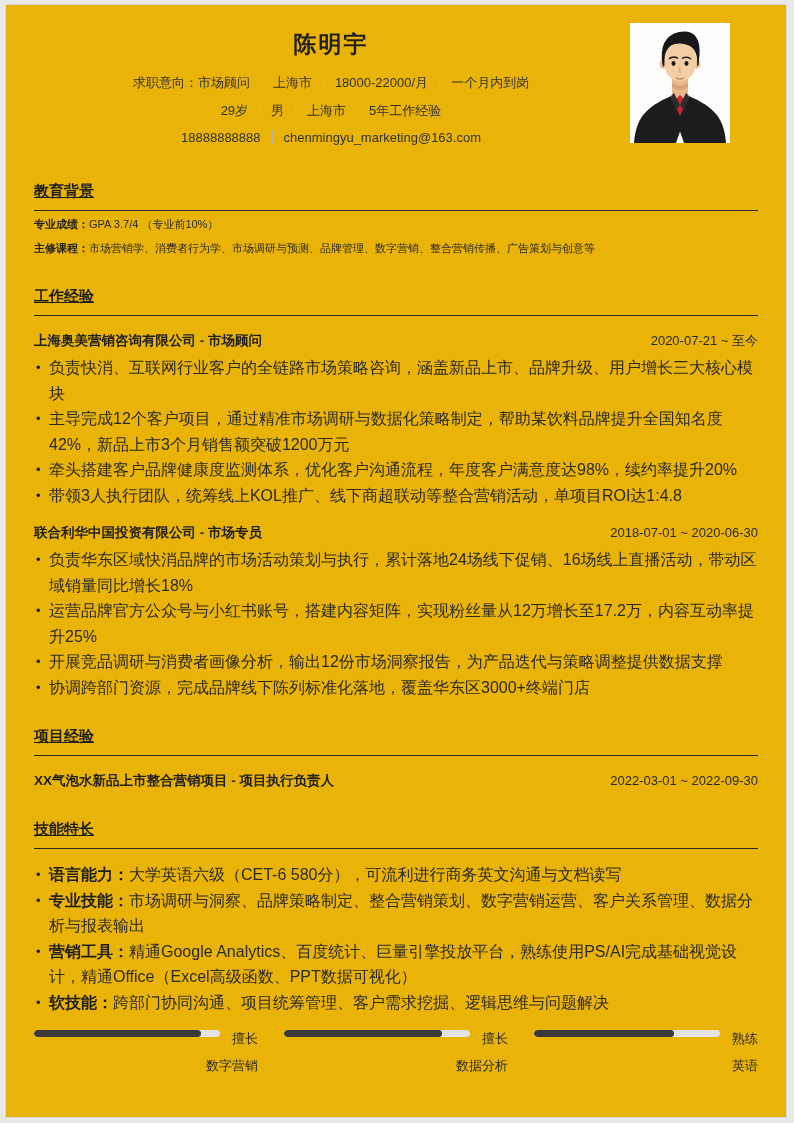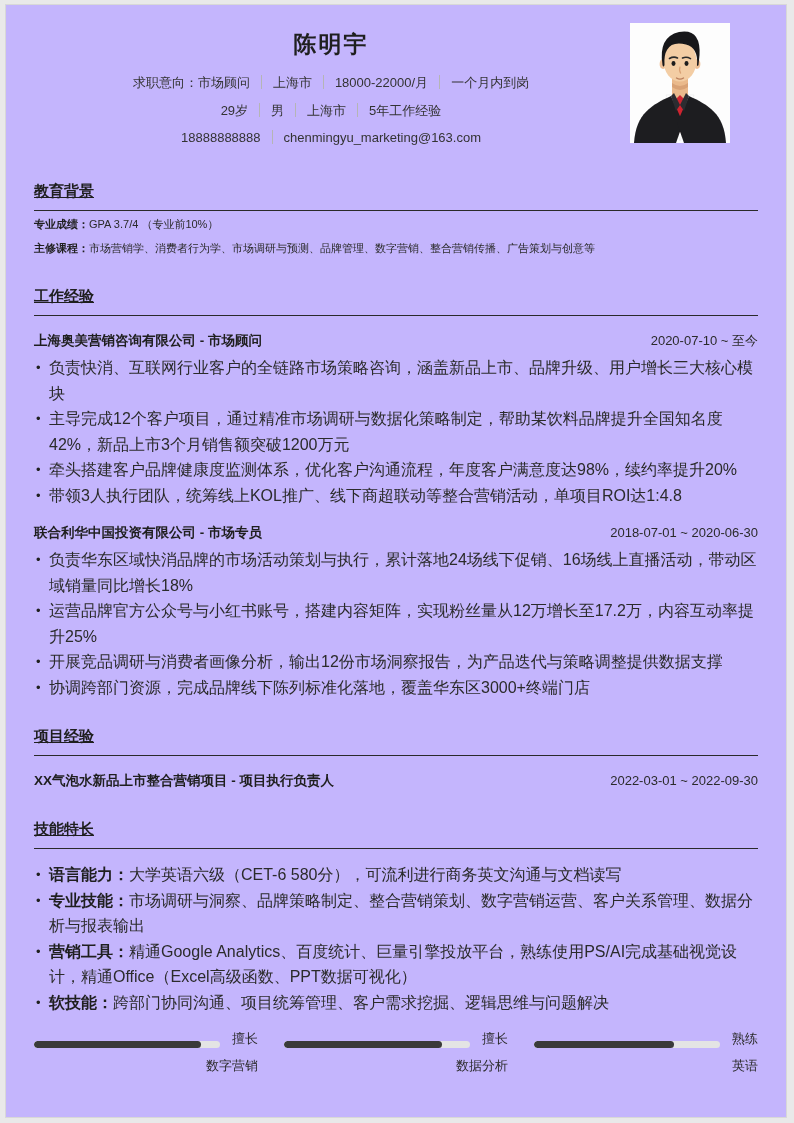--- a/index.html
+++ b/index.html
@@ -6,21 +6,21 @@
   body{
     width:794px;height:1123px;overflow:hidden;
     background:#e9e9e9;
     font-family:"Liberation Sans","DejaVu Sans",sans-serif;
     color:#2b2b2b;
     position:relative;
   }
   .page{
     position:absolute;left:5px;top:4px;
     width:782px;height:1114px;
-    background:#c4b5fd;
+    background:#eab308;
     border:1px solid #d8d8d8;
     overflow:hidden;
     padding:0 28px;
     box-sizing:border-box;
   }
   
   .header{position:relative;padding-top:24px;height:126px;}
   .head-main{margin-right:130px;text-align:center;}
   .name{
     margin:0 0 14px 0;
@@ -60,21 +60,21 @@
     font-size:16px;line-height:25.5px;color:#2b2b2b;
   }
   ul.bullets li::before{
     content:"•";
     position:absolute;left:2px;top:0;
     font-size:13px;color:#1f1f1f;
   }
   
   .bars{display:flex;gap:26px;margin-top:15px;}
   .bar-col{flex:1;}
-  .bar-row{display:flex;align-items:flex-end;gap:12px;}
+  .bar-row{display:flex;align-items:flex-start;gap:12px;}
   .bar-track{
     flex:1;height:7px;border-radius:4px;background:#e4e4e4;overflow:hidden;
   }
   .bar-fill{height:100%;border-radius:4px;background:#3a3a3a;}
   .bar-level{font-size:13px;color:#2b2b2b;white-space:nowrap;}
   .bar-name{font-size:13px;color:#2b2b2b;margin-top:9px;text-align:right;}
   
   ul.bullets li .lead{font-weight:700;color:#1f1f1f;}
 </style>
 </head>
@@ -142,21 +142,21 @@
       </div>
     </div>
   </section>
 
   <section>
     <h2 class="section-title">工作经验</h2>
 
     <div class="entry">
       <div class="entry-head">
         <span class="entry-title">上海奥美营销咨询有限公司 - 市场顾问</span>
-        <span class="entry-date">2020-07-10 ~ 至今</span>
+        <span class="entry-date">2020-07-21 ~ 至今</span>
       </div>
       <ul class="bullets">
         <li>负责快消、互联网行业客户的全链路市场策略咨询，涵盖新品上市、品牌升级、用户增长三大核心模块</li>
         <li>主导完成12个客户项目，通过精准市场调研与数据化策略制定，帮助某饮料品牌提升全国知名度42%，新品上市3个月销售额突破1200万元</li>
         <li>牵头搭建客户品牌健康度监测体系，优化客户沟通流程，年度客户满意度达98%，续约率提升20%</li>
         <li>带领3人执行团队，统筹线上KOL推广、线下商超联动等整合营销活动，单项目ROI达1:4.8</li>
       </ul>
     </div>
 
     <div class="entry" style="margin-top:12px;">

